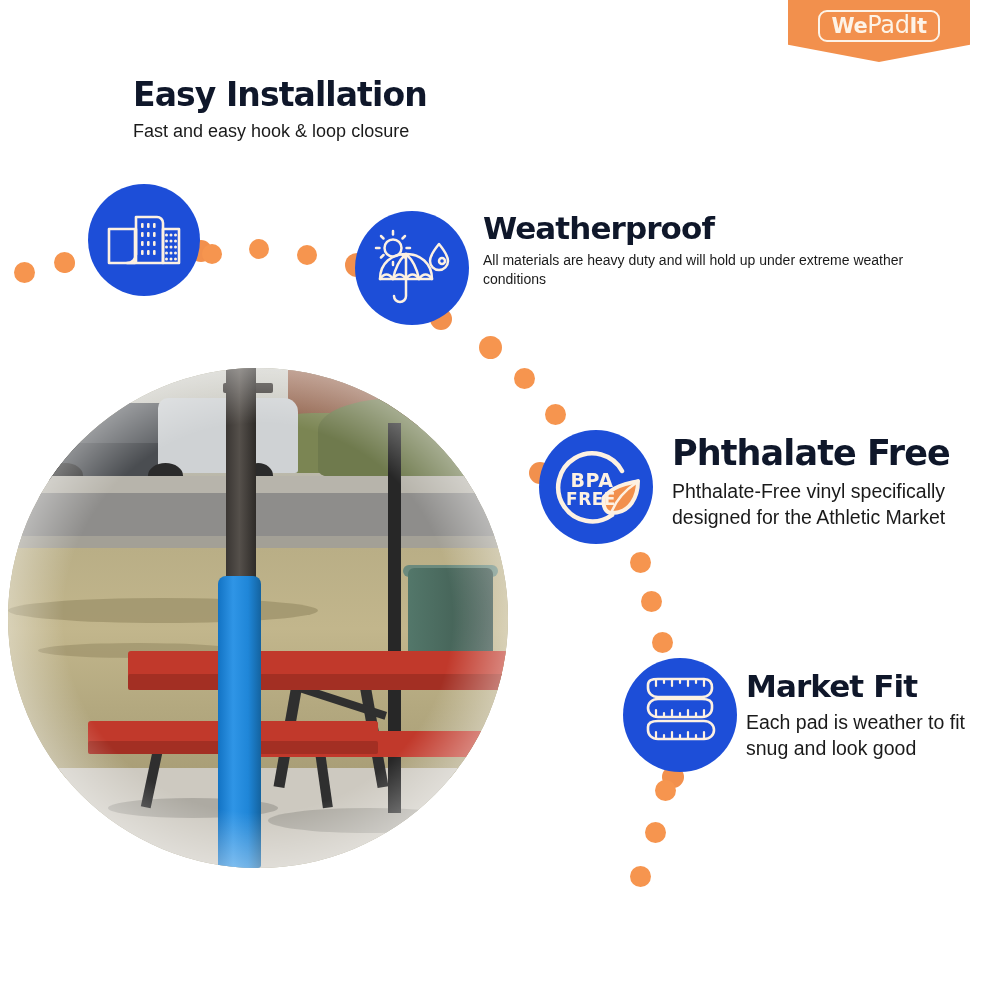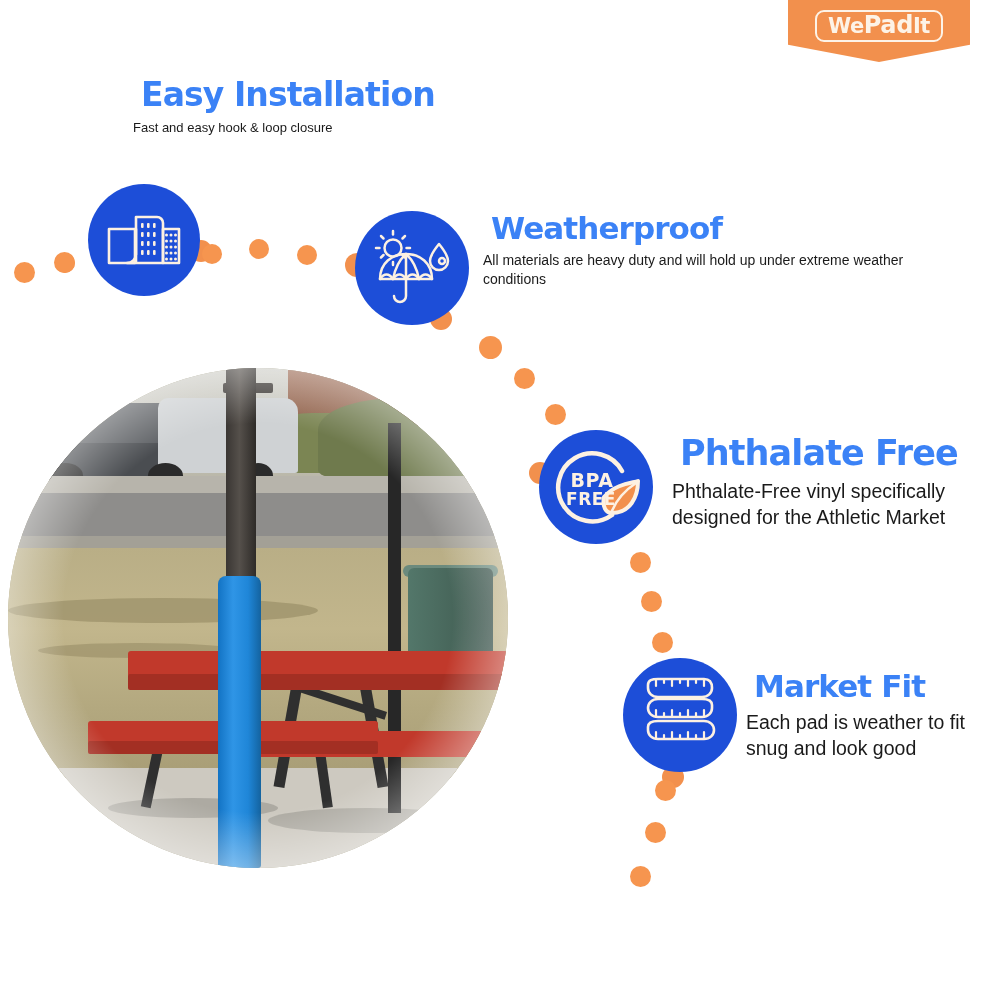--- a/index.html
+++ b/index.html
@@ -43,44 +43,44 @@
   }
   .logo-text {
     font-family: "DejaVu Sans", sans-serif;
     font-weight: 700;
     font-size: 21px;
     color: #FDF3E7;
     letter-spacing: -0.4px;
   }
   .logo-text .lt-big {
     font-size: 24px;
-    font-weight: 700;
+    font-weight: 400;
   }
 
   
   .block { position: absolute; }
   .block h2 {
-    margin: 0 0 6px 8px;
+    margin: 0 0 6px 0;
     font-family: "DejaVu Sans", sans-serif;
     font-weight: 700;
-    color: #3b82f6;
+    color: #0f172a;
     letter-spacing: -0.9px;
     line-height: 1.05;
   }
   .block p {
     margin: 0;
     font-family: "Liberation Sans", sans-serif;
     font-weight: 400;
     color: #1a1a1a;
     line-height: 1.36;
   }
 
   #blk-easy     { left: 133px; top: 78px;  width: 430px; }
   #blk-easy h2  { font-size: 33px; }
-  #blk-easy p   { font-size: 13px; }
+  #blk-easy p   { font-size: 18px; }
 
   #blk-weather     { left: 483px; top: 212px; width: 430px; }
   #blk-weather h2  { font-size: 31px; }
   #blk-weather p   { font-size: 14px; }
 
   #blk-phthalate     { left: 672px; top: 435px; width: 290px; }
   #blk-phthalate h2  { font-size: 35px; }
   #blk-phthalate p   { font-size: 19.5px; }
 
   #blk-fit     { left: 746px; top: 670px; width: 240px; }

